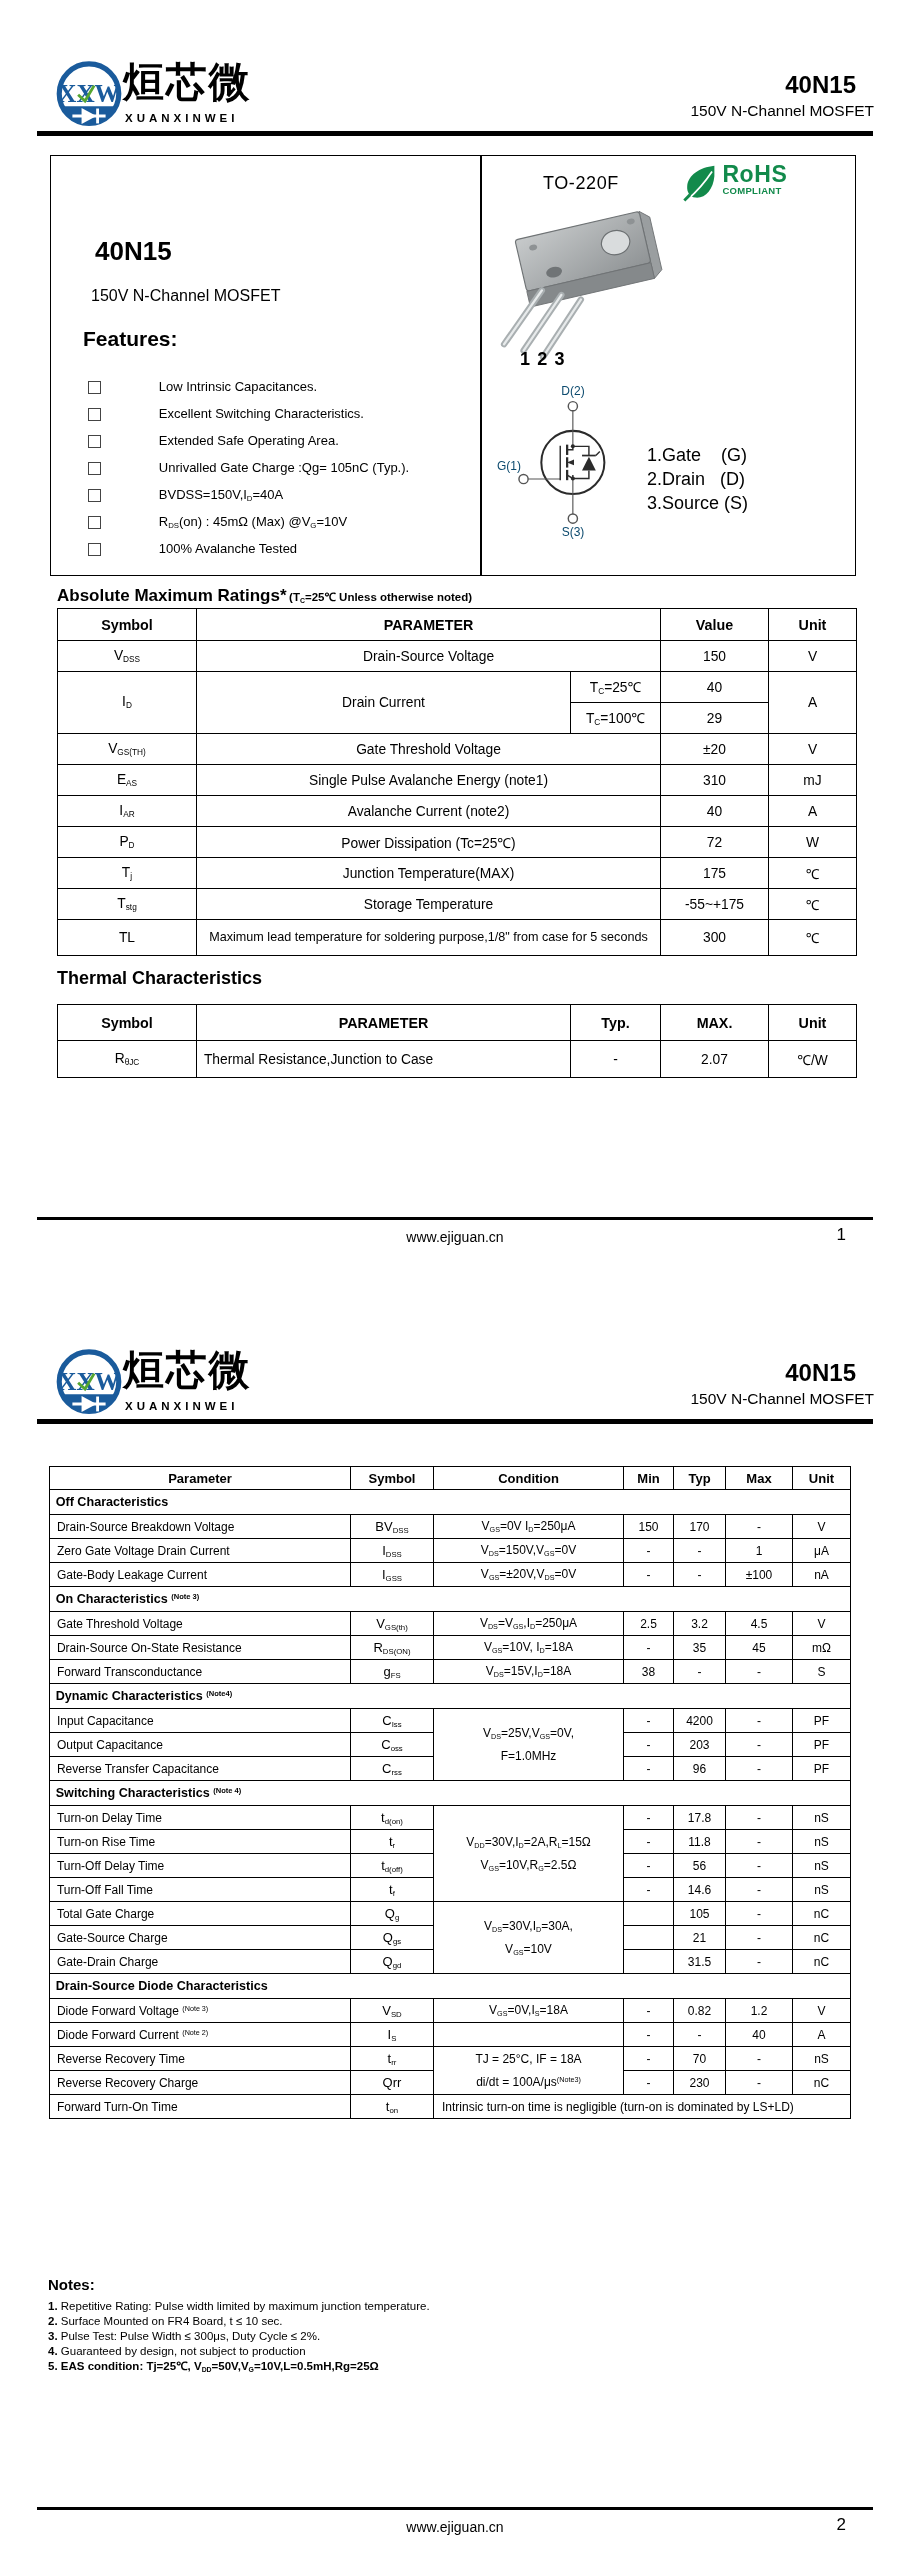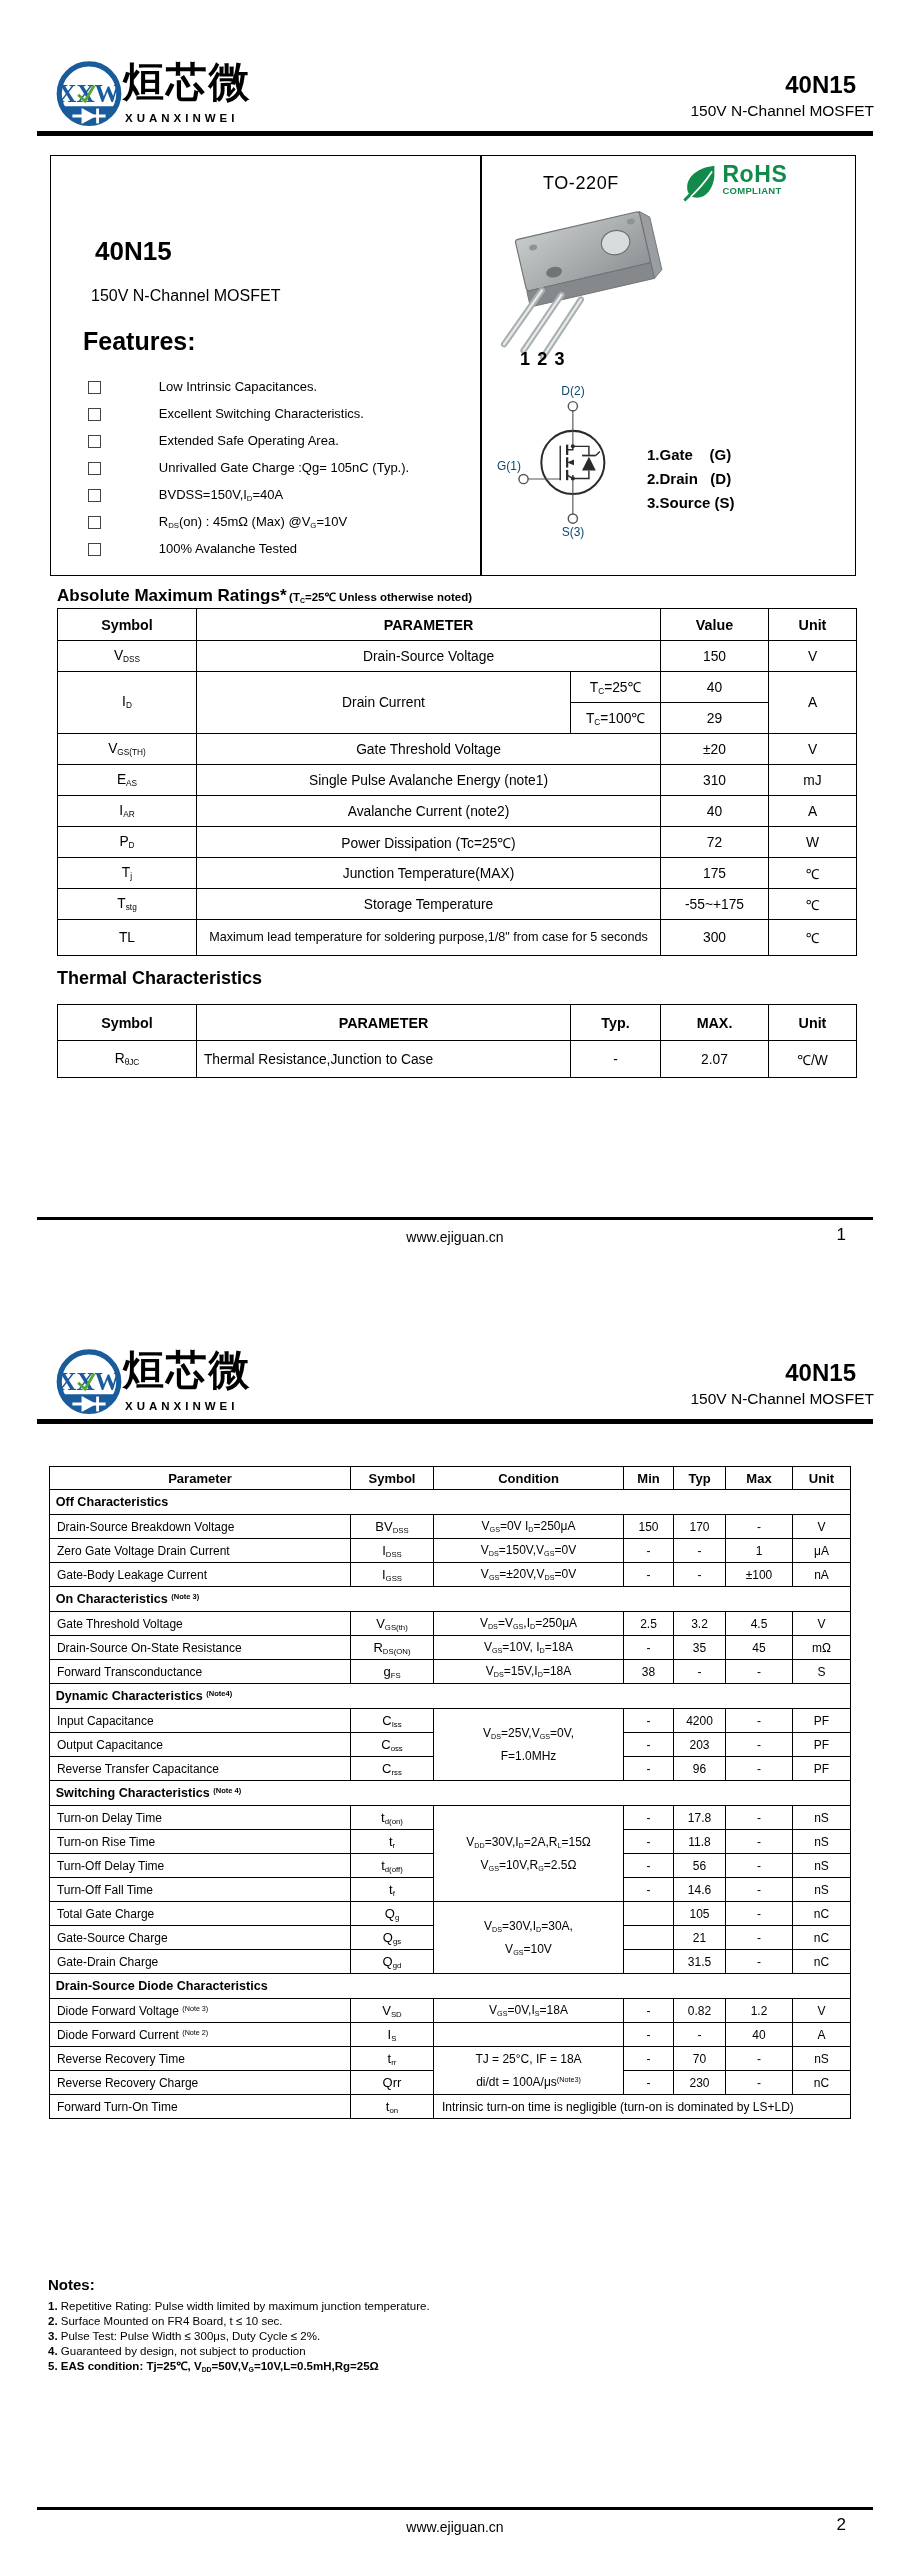--- a/index.html
+++ b/index.html
@@ -10,30 +10,30 @@
   .brand-cn{font-size:41px;font-weight:bold;letter-spacing:1.7px;line-height:1.1;}
   .brand-en{font-size:11.5px;font-weight:600;letter-spacing:4px;}
   .part-no{font-size:24px;font-weight:bold;text-align:right;}
   .part-family{font-size:15.5px;text-align:right;}
   .hdr-rule{height:4.6px;background:#000;}
   
   .pbox{border:1.7px solid #000;}
   .pbox .divider{position:absolute;left:429px;top:0;bottom:0;width:1.7px;background:#000;}
   .p-title{font-size:26px;font-weight:bold;}
   .p-sub{font-size:16px;}
-  .feat-title{font-size:25px;font-weight:bold;text-align:center;}
+  .feat-title{font-size:21px;font-weight:bold;text-align:center;}
   .feat{display:flex;align-items:flex-start;height:27px;gap:44px;}
   .feat .box{width:11px;height:11px;border:1.1px solid #444;margin:1.7px 13.8px 0 0;flex:0 0 auto;}
   .feat span.ft{font-size:13px;}
   .pkg-name{font-size:18px;letter-spacing:0.6px;}
   .rohs-title{font-size:23px;font-weight:bold;line-height:22px;letter-spacing:0.6px;}
   .rohs-sub{font-size:9.5px;font-weight:bold;letter-spacing:0.3px;}
   .pins{font-size:18px;font-weight:bold;letter-spacing:1.1px;}
   .schlab{font-size:12px;color:#0c4a6e;}
-  .legend div{font-size:15px;line-height:24px;white-space:pre;font-weight:bold;}
+  .legend div{font-size:18px;line-height:24px;white-space:pre;}
   
   table.t{border-collapse:collapse;table-layout:fixed;background:#fff;}
   table.t td{border:1.7px solid #000;border-left-width:1.1px;border-right-width:1.1px;text-align:center;padding:0 3.4px;overflow:hidden;}
   table.t .lft{text-align:left;padding-left:6.9px;}
   .abs-t td{font-size:13.8px;}
   .abs-t .hd td{font-size:14.3px;font-weight:bold;}
   .abs-t .twoLine{font-size:12.6px;line-height:1.25;}
   .elec-t td{font-size:12px;}
   .elec-t .hd td{font-size:13px;font-weight:bold;}
   .elec-t .sec td{font-size:12.6px;font-weight:bold;text-align:left;padding-left:5.7px;}

